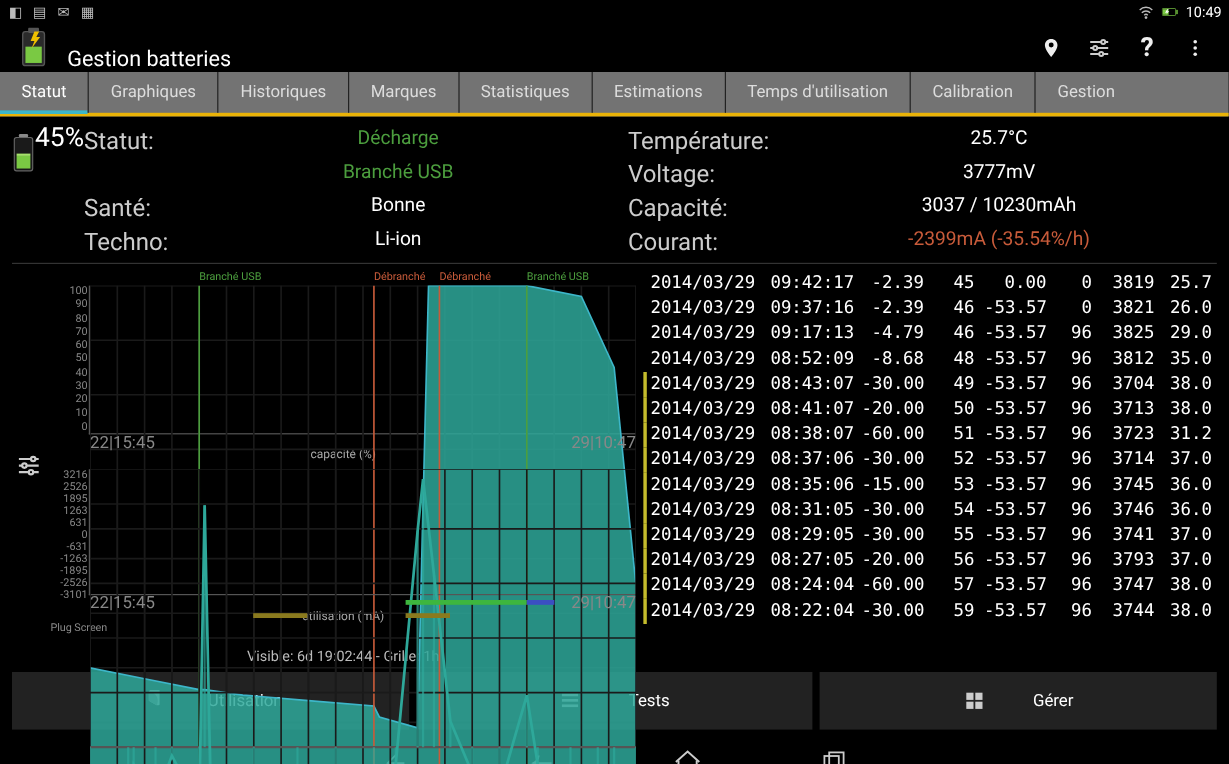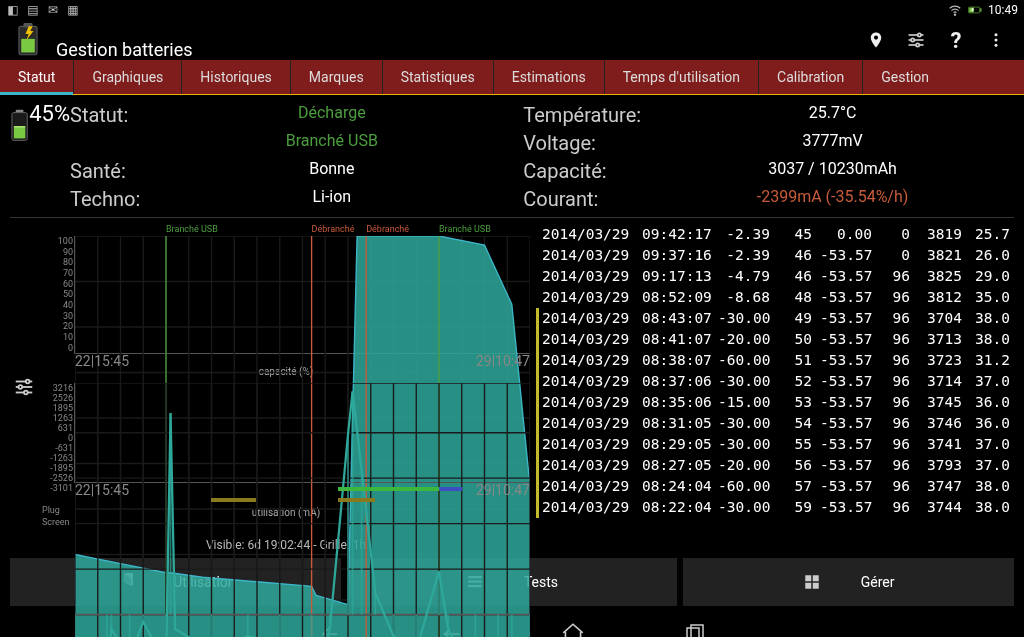--- a/index.html
+++ b/index.html
@@ -2,21 +2,21 @@
 <html><head>
 <meta charset="utf-8">
 <style>
   html,body{margin:0;padding:0;background:#000;color:#ccc;font-family:Roboto,Arial,sans-serif;font-size:13px;width:1024px;height:637px;overflow:hidden}
   .statusbar{height:20px;background:#000;display:flex;align-items:center;justify-content:space-between;padding:0 6px;font-size:12px;color:#bbb}
   .statusbar .left,.statusbar .right{display:flex;align-items:center;gap:6px}
   .sb-icon{width:14px;height:14px;display:inline-flex;align-items:center;justify-content:center;font-size:12px}
   .actionbar{height:40px;display:flex;align-items:flex-end;padding:0 8px;background:#000;color:#fff}
   .actionbar .title{font-size:18px;color:#fff;margin-left:8px;flex:1}
   .ab-icon{width:40px;height:40px;display:inline-flex;align-items:center;justify-content:center;color:#eee;font-size:18px}
-  .tabs{height:34px;display:flex;border-bottom:1px solid #eab308;background:#7f1d1d}
+  .tabs{height:34px;display:flex;border-bottom:3px solid #eab308;background:#737373}
   .tab{flex:0 0 auto;padding:0 18px;line-height:34px;color:#ddd;font-size:14px;position:relative;border-left:1px solid #222}
   .tab:first-child{border-left:none}
   .tab.active{color:#fff}
   .tab.active::after{content:"";position:absolute;left:0;right:0;bottom:-1px;height:3px;background:#3db6c9}
   .content{display:flex;flex-direction:column;padding:6px 10px 0 10px;height:calc(100% - 20px - 40px - 34px - 48px - 44px)}
   .stats{display:flex;border-bottom:1px solid #333;padding-bottom:4px}
   .battery-block{display:flex;flex-direction:row;align-items:flex-start;width:60px}
   .pct{font-size:22px;color:#fff}
   .cols{flex:1;display:grid;grid-template-columns:auto 1fr auto 1fr;column-gap:10px;row-gap:0}
   .lbl{color:#ccc;font-size:20px;padding:2px 0}
@@ -324,21 +324,21 @@
             </div>
         </div>
         <div class="timebar" id="plugbar" style="margin-left:32px">
             <div class="seg" style="left: 58%; width: 22%; background: rgb(61, 182, 62);"></div>
             <div class="seg" style="left: 80%; width: 5%; background: rgb(59, 79, 194);"></div>
           </div>
         <div class="timebar" id="screenbar" style="margin-left:32px">
             <div class="seg" style="left: 30%; width: 10%; background: rgb(138, 122, 30);"></div>
             <div class="seg" style="left: 58%; width: 8%; background: rgb(138, 122, 30);"></div>
           </div>
-        <div style="margin-left:0;display:flex;gap:2px;flex-direction:column">
+        <div style="margin-left:0;display:flex;gap:2px;flex-direction:row">
           <span class="plug-row">Plug</span>
           <span class="plug-row">Screen</span>
         </div>
         <div class="chart-caption" style="margin-top:-20px">utilisation (mA)</div>
         <div class="vis-label">Visible: 6d 19:02:44 - Grille: 1h</div>
       </div>
     </div>
 
     <div class="log" id="log">
         <div class="log-row">

